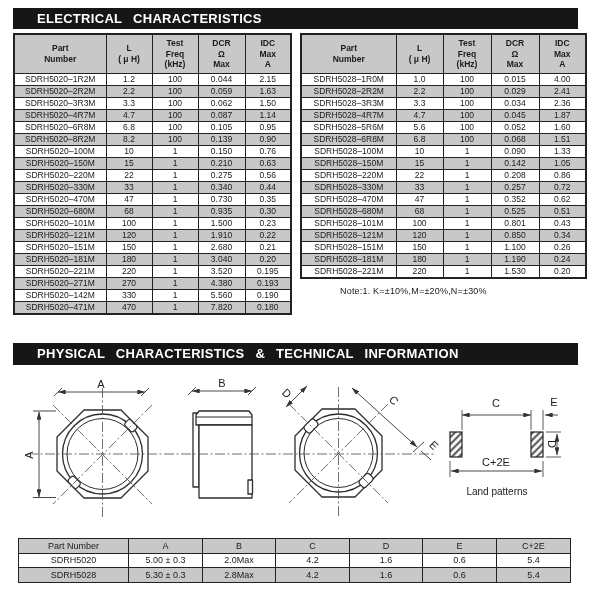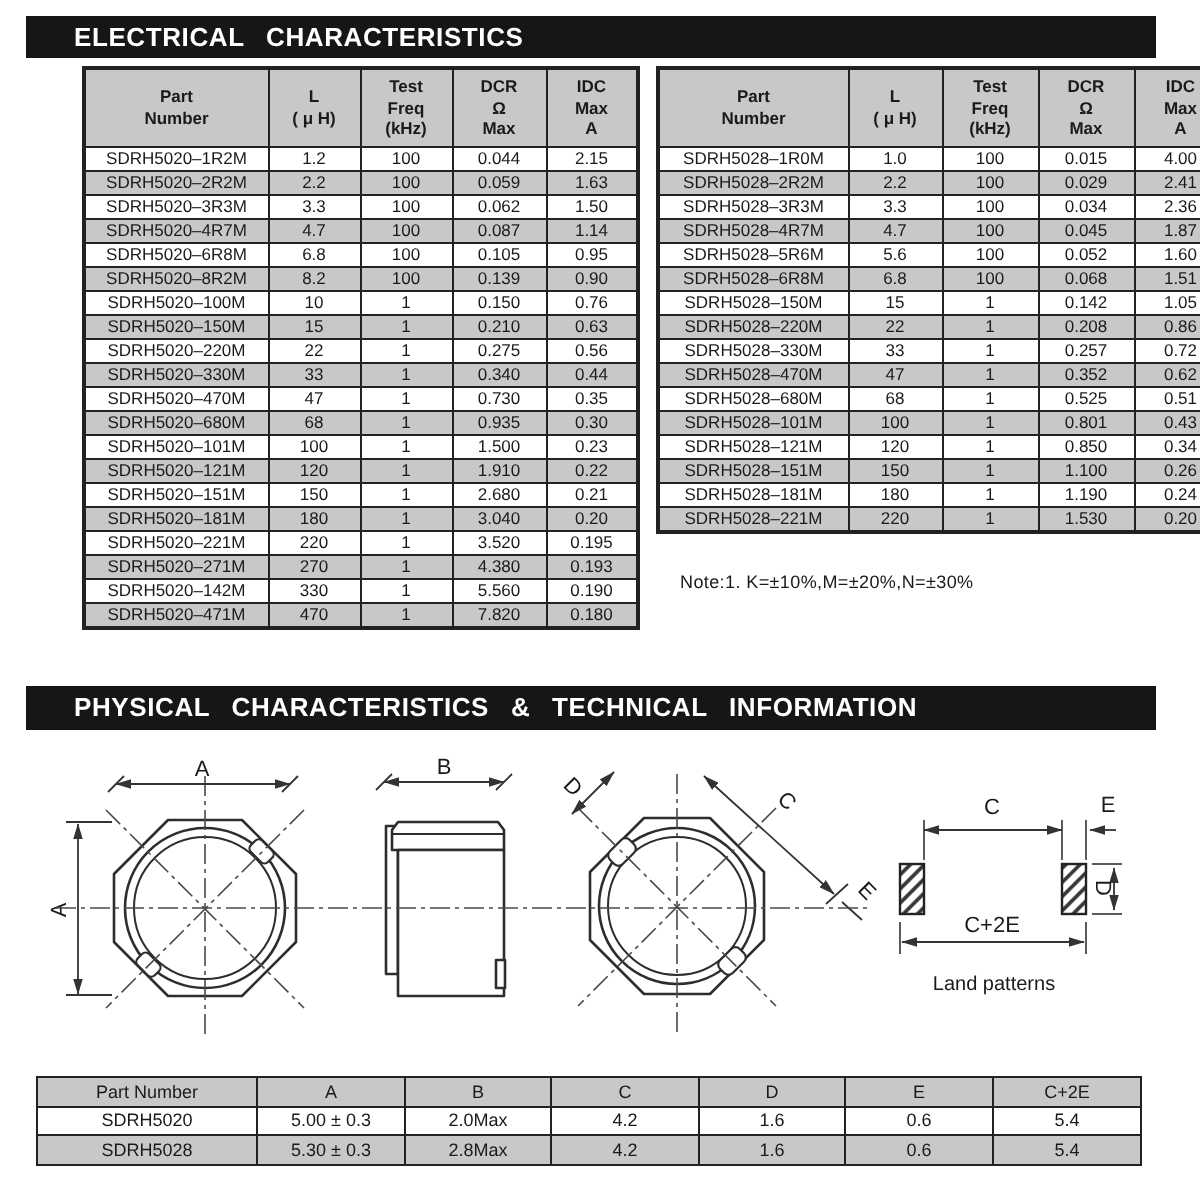--- a/index.html
+++ b/index.html
@@ -10,21 +10,21 @@
   .bar {
     position:absolute; left:13px; width:565px; height:21px; background:#161616;
     color:#fff; font-weight:bold; font-size:13px; line-height:21px;
     padding-left:24px; box-sizing:border-box; word-spacing:7px; letter-spacing:.3px;
   }
   #bar-electrical { top:8px; }
   #bar-physical  { top:343px; height:22px; line-height:22px; }
 
   table { border-collapse:collapse; table-layout:fixed; background:#fff; }
 
-  .etable { position:absolute; top:33px; border:2px solid #222;margin-left:28px; }
+  .etable { position:absolute; top:33px; border:2px solid #222; }
   #t5020 { left:13px;  width:277px; }
   #t5028 { left:300px; width:285px; }
   .etable th {
     background:#c8c8c8; border:1px solid #222; font-size:8.5px; font-weight:bold;
     line-height:1.25; white-space:pre-line; height:38px; padding:0; text-align:center;
   }
   .etable td {
     border:1px solid #222; font-size:8.5px; text-align:center;
     height:11px; line-height:1; padding:0;
   }
@@ -292,20 +292,27 @@
         <td>1.60</td>
       </tr>
       <tr>
         <td>SDRH5028–6R8M</td>
         <td>6.8</td>
         <td>100</td>
         <td>0.068</td>
         <td>1.51</td>
       </tr>
       <tr>
+        <td>SDRH5028–100M</td>
+        <td>10</td>
+        <td>1</td>
+        <td>0.090</td>
+        <td>1.33</td>
+      </tr>
+      <tr>
         <td>SDRH5028–150M</td>
         <td>15</td>
         <td>1</td>
         <td>0.142</td>
         <td>1.05</td>
       </tr>
       <tr>
         <td>SDRH5028–220M</td>
         <td>22</td>
         <td>1</td>

